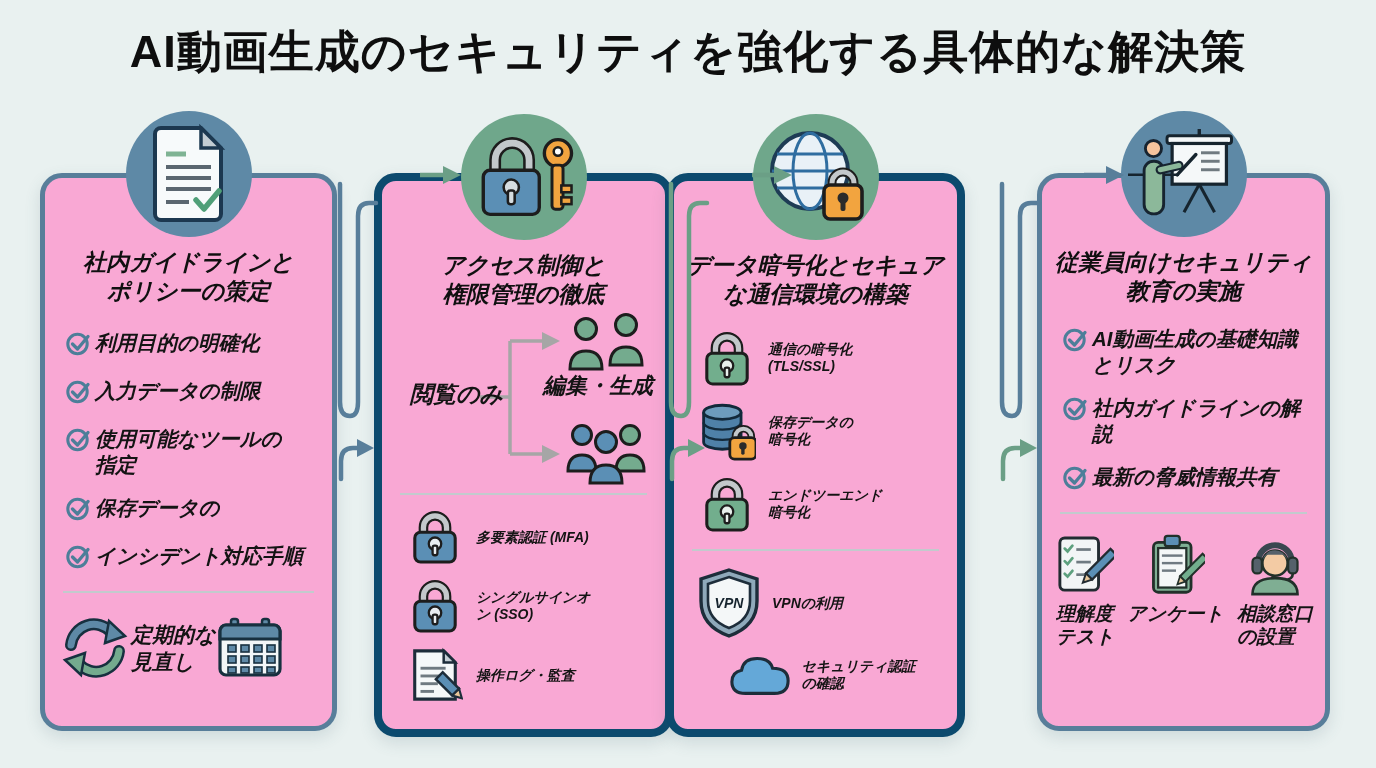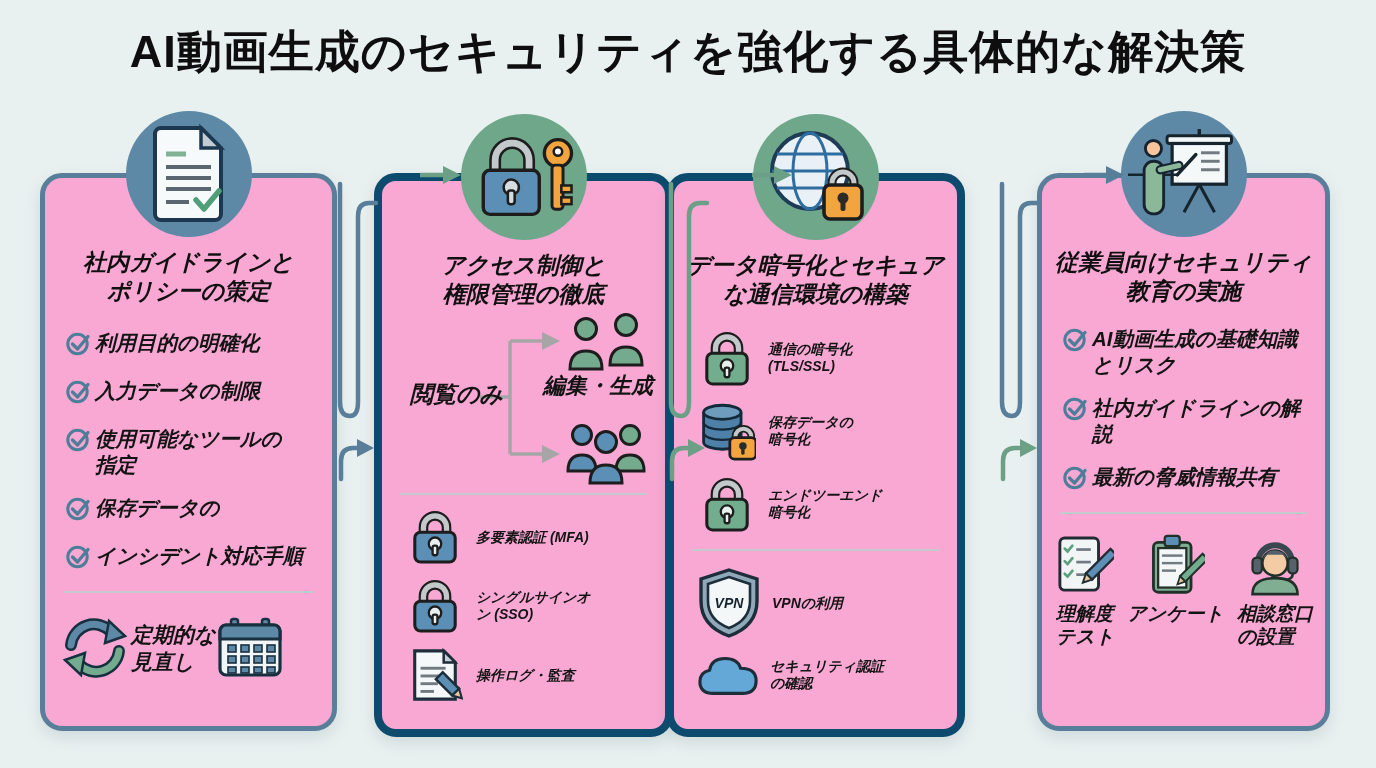--- a/index.html
+++ b/index.html
@@ -349,21 +349,21 @@
   <div class="icon-row" style="margin-top:16px;">
     <span class="ic">
       <svg width="66" height="72" viewBox="0 0 66 72">
           <path d="M33,3 L61,12 V34 Q61,59 33,69 Q5,59 5,34 V12 Z" fill="#8fa9ba" stroke="#1d2d3a" stroke-width="3.4"></path>
           <path d="M33,10 L54,17 V34 Q54,53 33,61 Q12,53 12,34 V17 Z" fill="#f4f7f8" stroke="#1d2d3a" stroke-width="2.6"></path>
           <text x="33" y="41" text-anchor="middle" font-size="14" font-weight="bold" fill="#16242e" font-family="Liberation Sans, sans-serif">VPN</text>
         </svg>
     </span>
     <span class="txt pre">VPNの利用</span>
   </div>
-  <div class="icon-row" style="margin-top:10px;">
+  <div class="icon-row" style="margin-top:10px;justify-content:center;">
     <span class="ic">
       <svg width="64" height="46" viewBox="0 0 66 46">
           <path d="M18,42 Q4,42 4,30 Q4,20 14,18 Q16,6 30,6 Q43,6 46,16 Q62,16 62,29 Q62,42 48,42 Z" fill="#64a8d8" stroke="#1d2d3a" stroke-width="3.2"></path>
         </svg>
     </span>
     <span class="txt pre">セキュリティ認証
 の確認</span>
   </div>
 </div>
 

